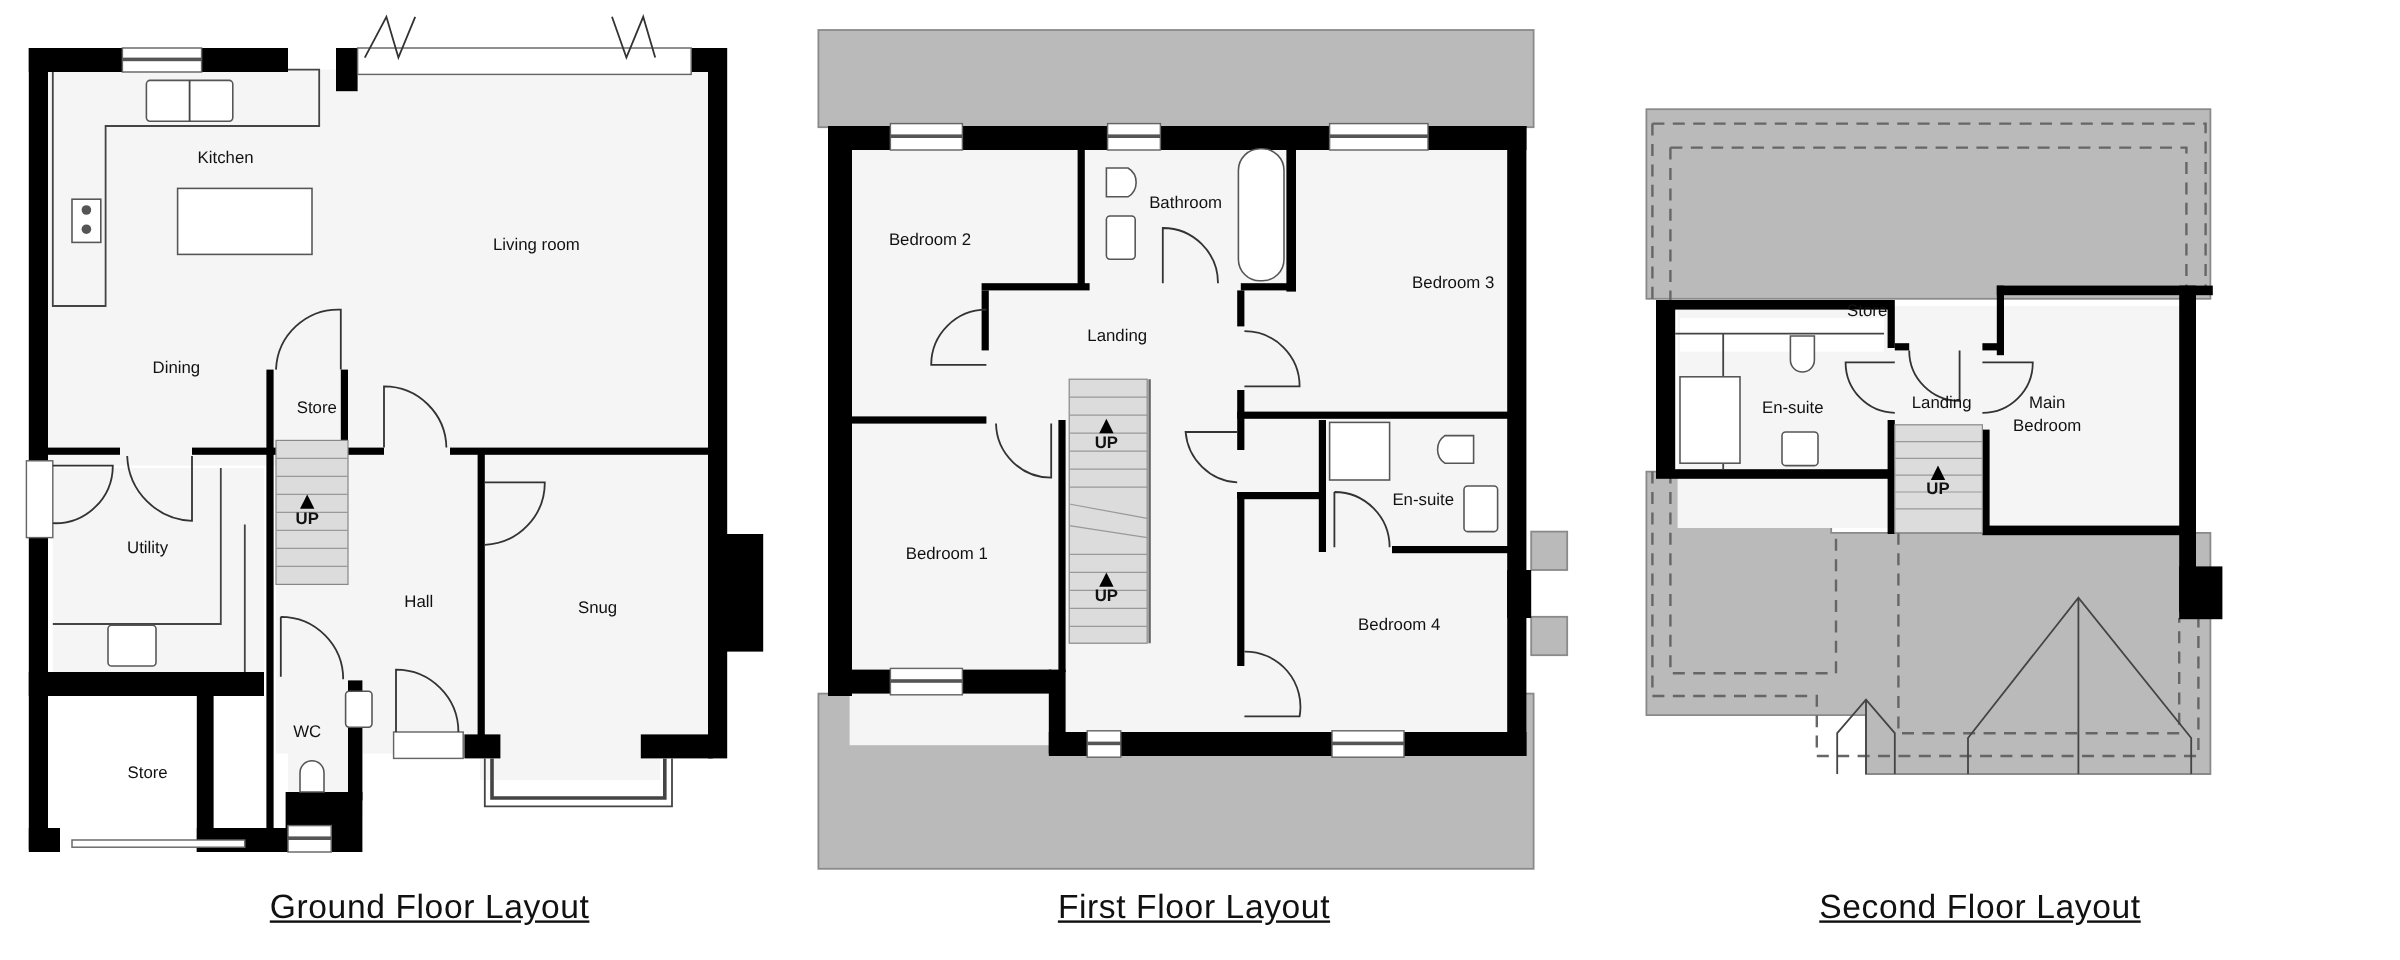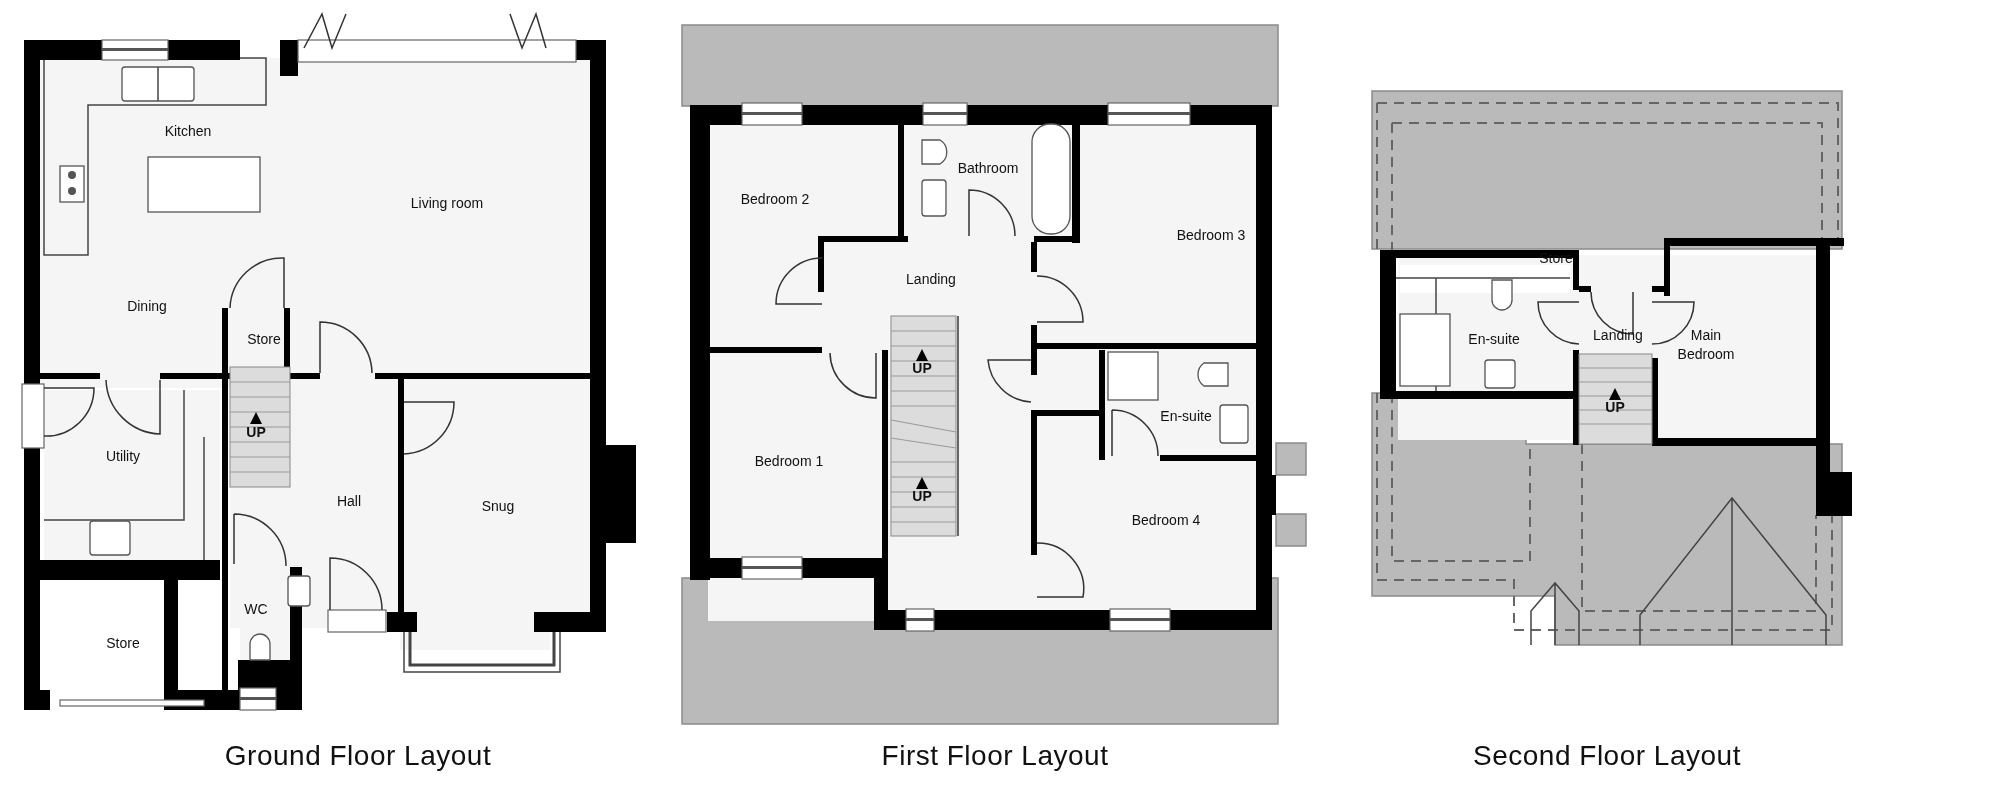--- a/index.html
+++ b/index.html
@@ -10,21 +10,21 @@
   .roof { fill: #bababa; stroke: #8a8a8a; stroke-width: 1.5; }
   .thin { fill: none; stroke: #444; stroke-width: 1.5; }
   .door { fill: none; stroke: #333; stroke-width: 1.5; }
   .win { fill: #ffffff; stroke: #666; stroke-width: 1.2; }
   .winbar { fill: #555; }
   .stair { fill: #dcdcdc; stroke: #888; stroke-width: 1; }
   .dash { fill: none; stroke: #666; stroke-width: 2; stroke-dasharray: 10 7; }
   .fixture { fill: #fff; stroke: #555; stroke-width: 1.3; }
   .label { font-family: "Liberation Sans", sans-serif; font-size: 14px; fill: #111; text-anchor: middle; }
   .up { font-family: "Liberation Sans", sans-serif; font-size: 14px; fill: #111; text-anchor: middle; font-weight: bold; }
-  .caption { position: absolute; top: 740px; font-family: "Liberation Sans", sans-serif; font-size: 28px; color: #111; text-align: center; width: 500px; letter-spacing: 0.5px; }
+  .caption { position: absolute; top: 740px; font-family: "Liberation Sans", sans-serif; font-size: 28px; color: #111; text-align: center; width: 500px; letter-spacing: 0.5px; text-decoration: underline; }
 </style>
 </head>
 <body>
 
 <svg width="2000" height="800" viewBox="0 0 2000 800">
 
   <g>
 
     <rect class="floor" x="34" y="58" width="556" height="330"></rect>
     <rect class="floor" x="230" y="378" width="360" height="250"></rect>
@@ -260,13 +260,13 @@
     <text class="label" x="1556" y="263">Store</text>
     <text class="label" x="1494" y="344">En-suite</text>
     <text class="label" x="1618" y="340">Landing</text>
     <text class="label" x="1706" y="340">Main</text>
     <text class="label" x="1706" y="359">Bedroom</text>
   </g>
 </svg>
 
 <div class="caption" style="left:108px;">Ground Floor Layout</div>
 <div class="caption" style="left:745px;">First Floor Layout</div>
-<div class="caption" style="left:1357px;">Second Floor Layout</div>
+<div class="caption" style="left:1400px;">Second Floor Layout</div>
 
 </body></html>

